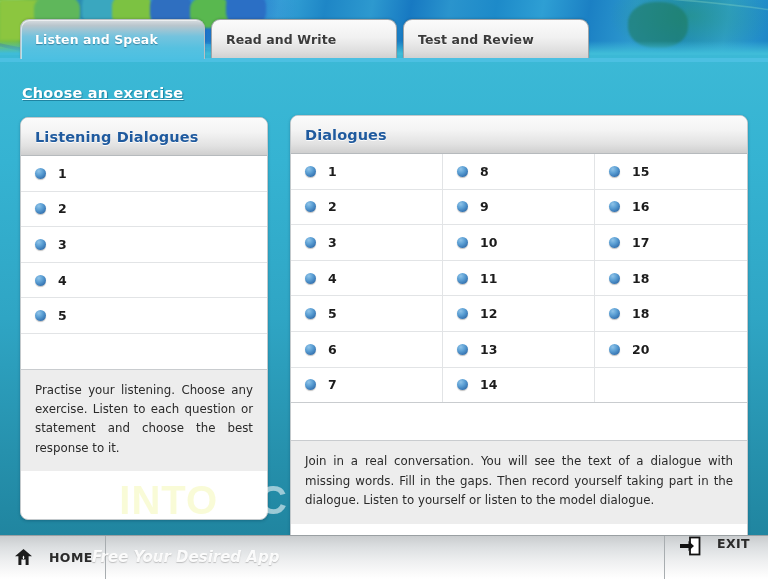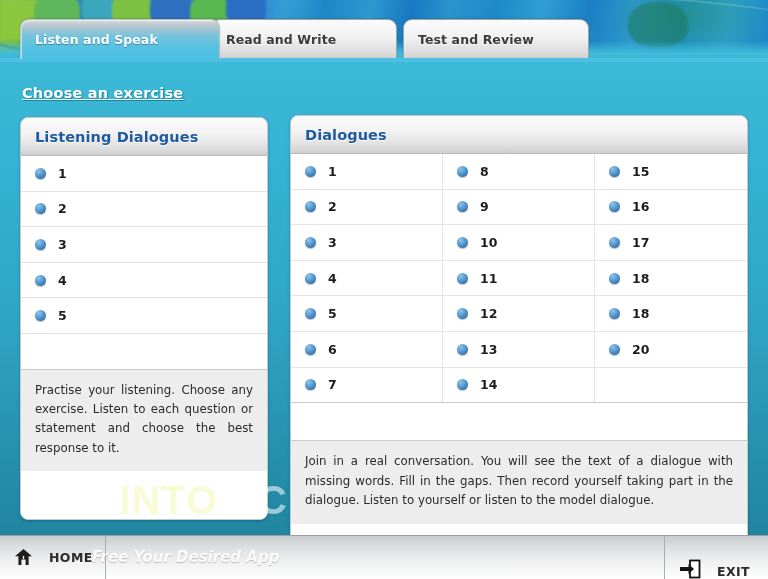--- a/index.html
+++ b/index.html
@@ -94,21 +94,21 @@
     text-shadow: 0 1px 0 rgba(255,255,255,.7);
   }
   .tab.active {
     background: linear-gradient(180deg, #d9dde0 0%, #b9c6cd 14%, #74c3de 42%, #56c1e0 72%, #4cc0e2 100%);
     color: #ffffff;
     text-shadow: 0 1px 1px rgba(0,60,90,.45);
     border-color: #b9c0c4;
     box-shadow: inset 1px 1px 0 rgba(255,255,255,.55), 0 -1px 2px rgba(0,0,0,.12);
     z-index: 3;
   }
-  .tab.t1 { left: 20px;  width: 200px; }
+  .tab.t1 { left: 20px;  width: 185px; }
   .tab.t2 { left: 211px; width: 186px; }
   .tab.t3 { left: 403px; width: 186px; }
 
   .tabstrip {
     position: absolute;
     left: 0; top: 58px;
     width: 768px; height: 4px;
     background: #4cc0e2;
   }
 
@@ -250,21 +250,21 @@
     display: flex;
     align-items: center;
     height: 100%;
     padding: 0 12px 0 14px;
     border-right: 1px solid #a8adb0;
     cursor: pointer;
   }
   .bb-spacer { flex: 1; height: 100%; }
   .bb-right {
     display: flex;
-    align-items: flex-end;
+    align-items: flex-start;
     height: 100%;
     padding: 0 18px 0 14px;
     border-left: 1px solid #a8adb0;
     cursor: pointer;
   }
   .bb-label {
     font-size: 12.5px;
     font-weight: bold;
     color: #2b2b2b;
     letter-spacing: .4px;

